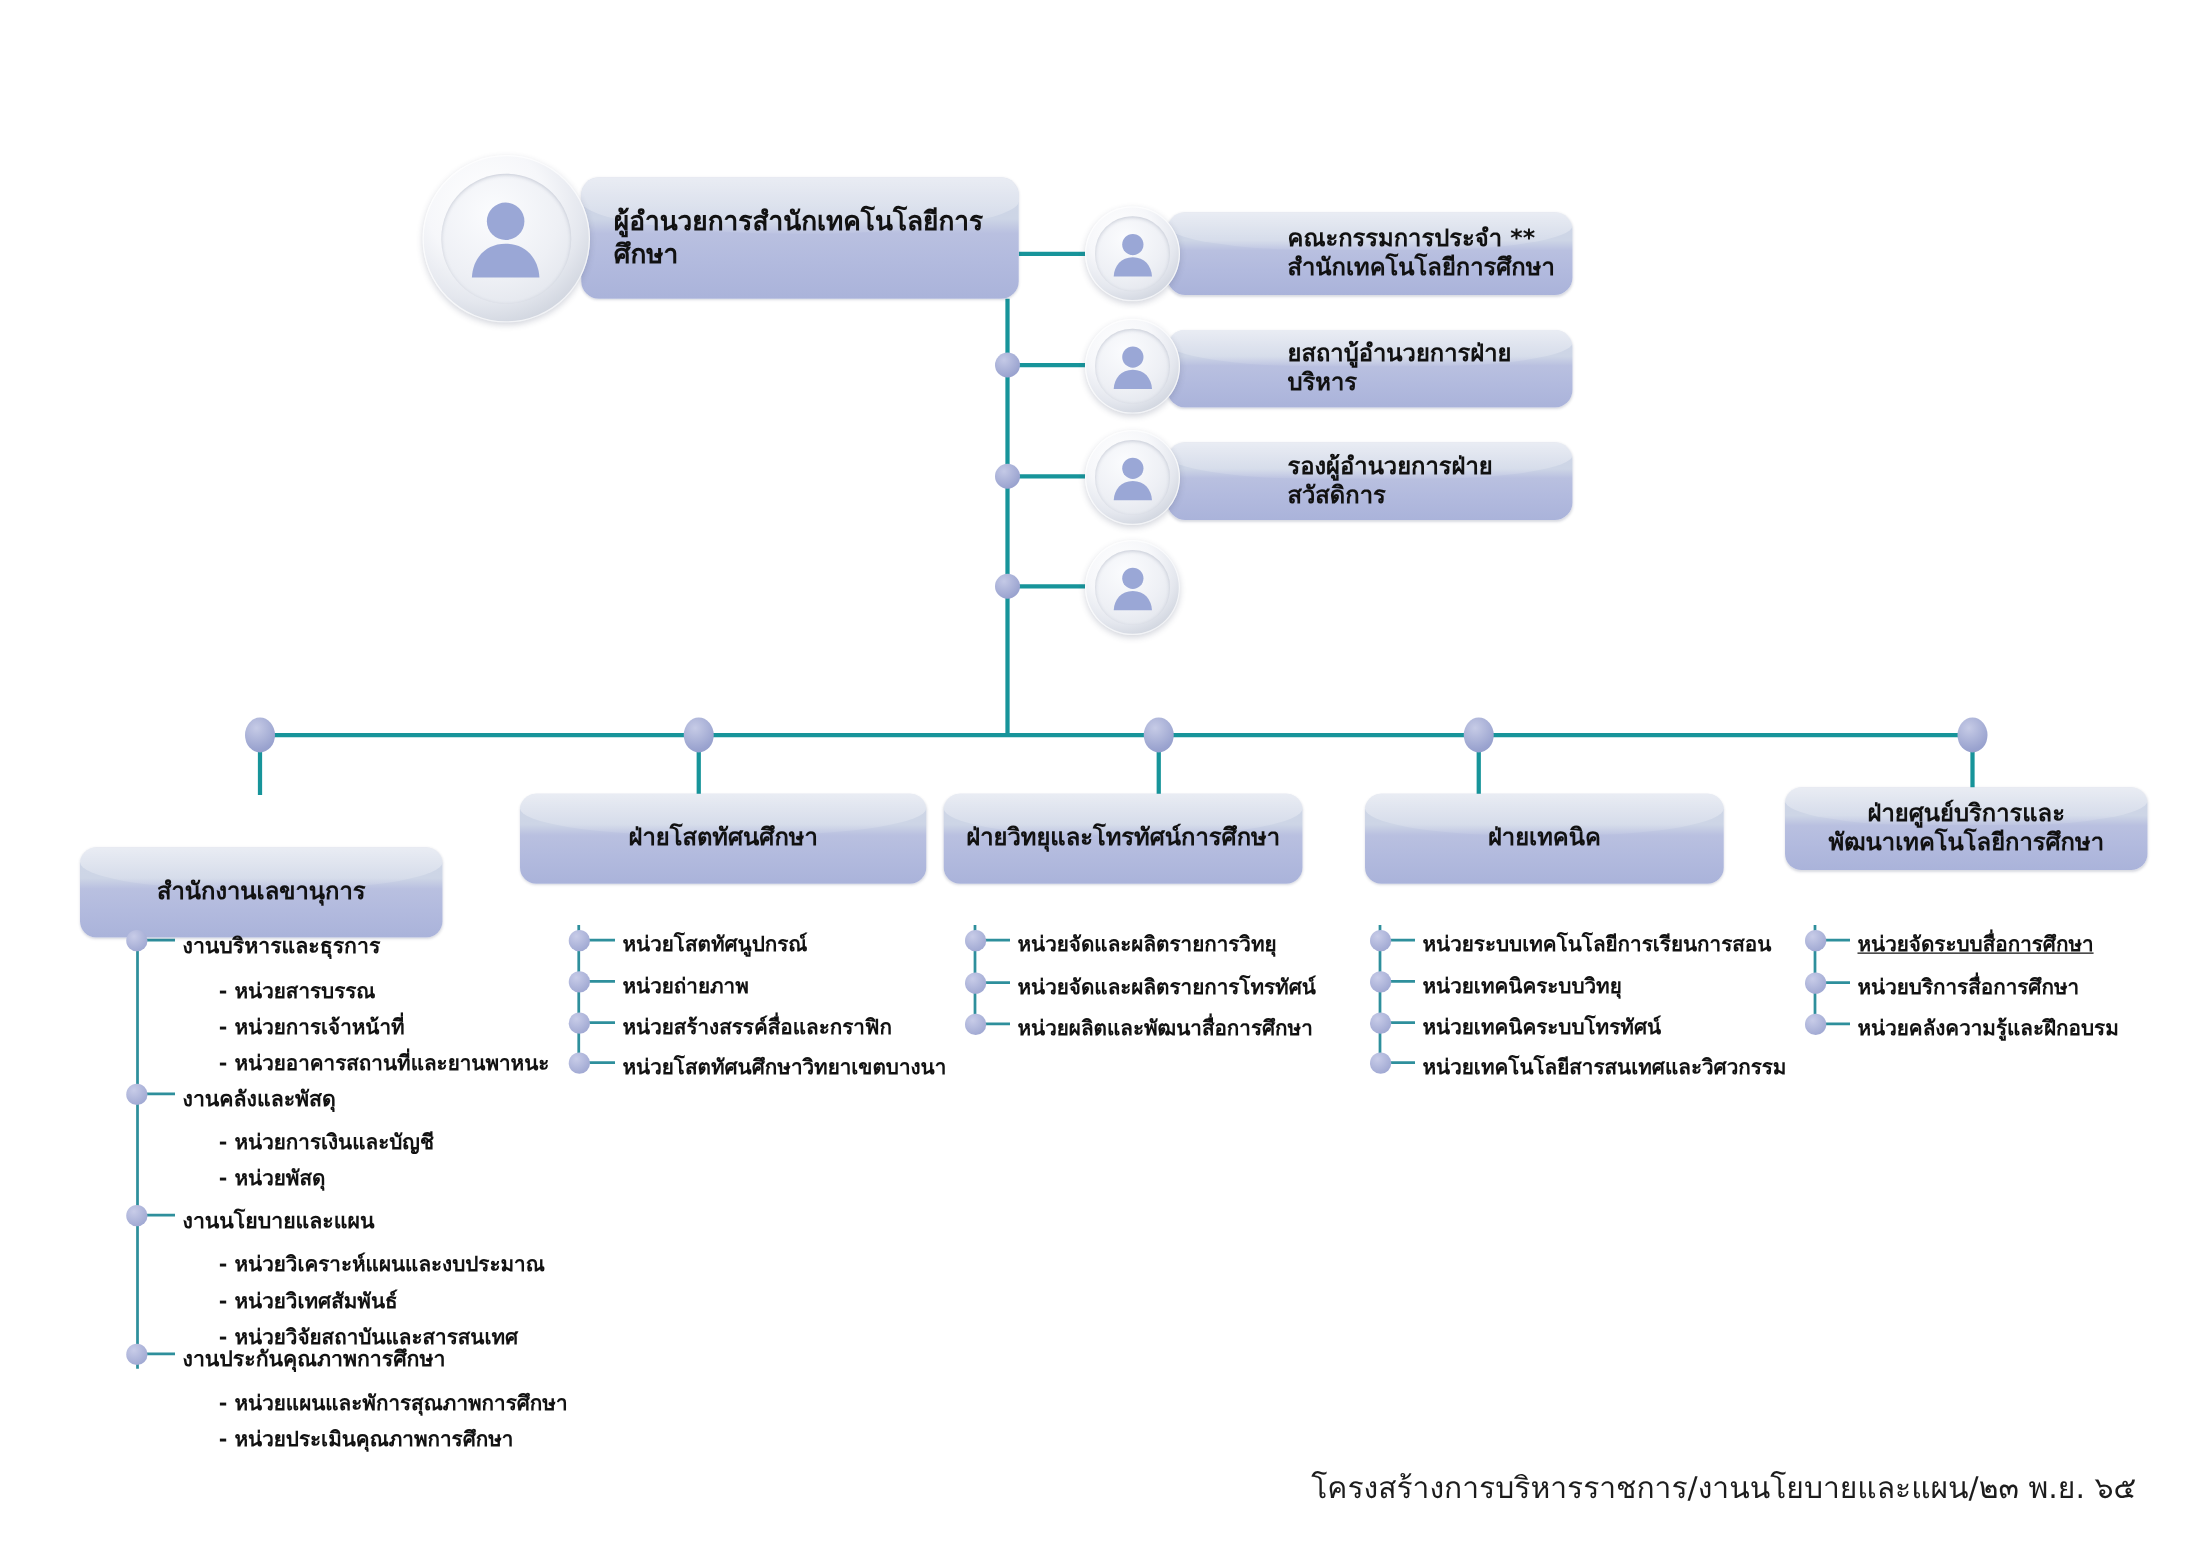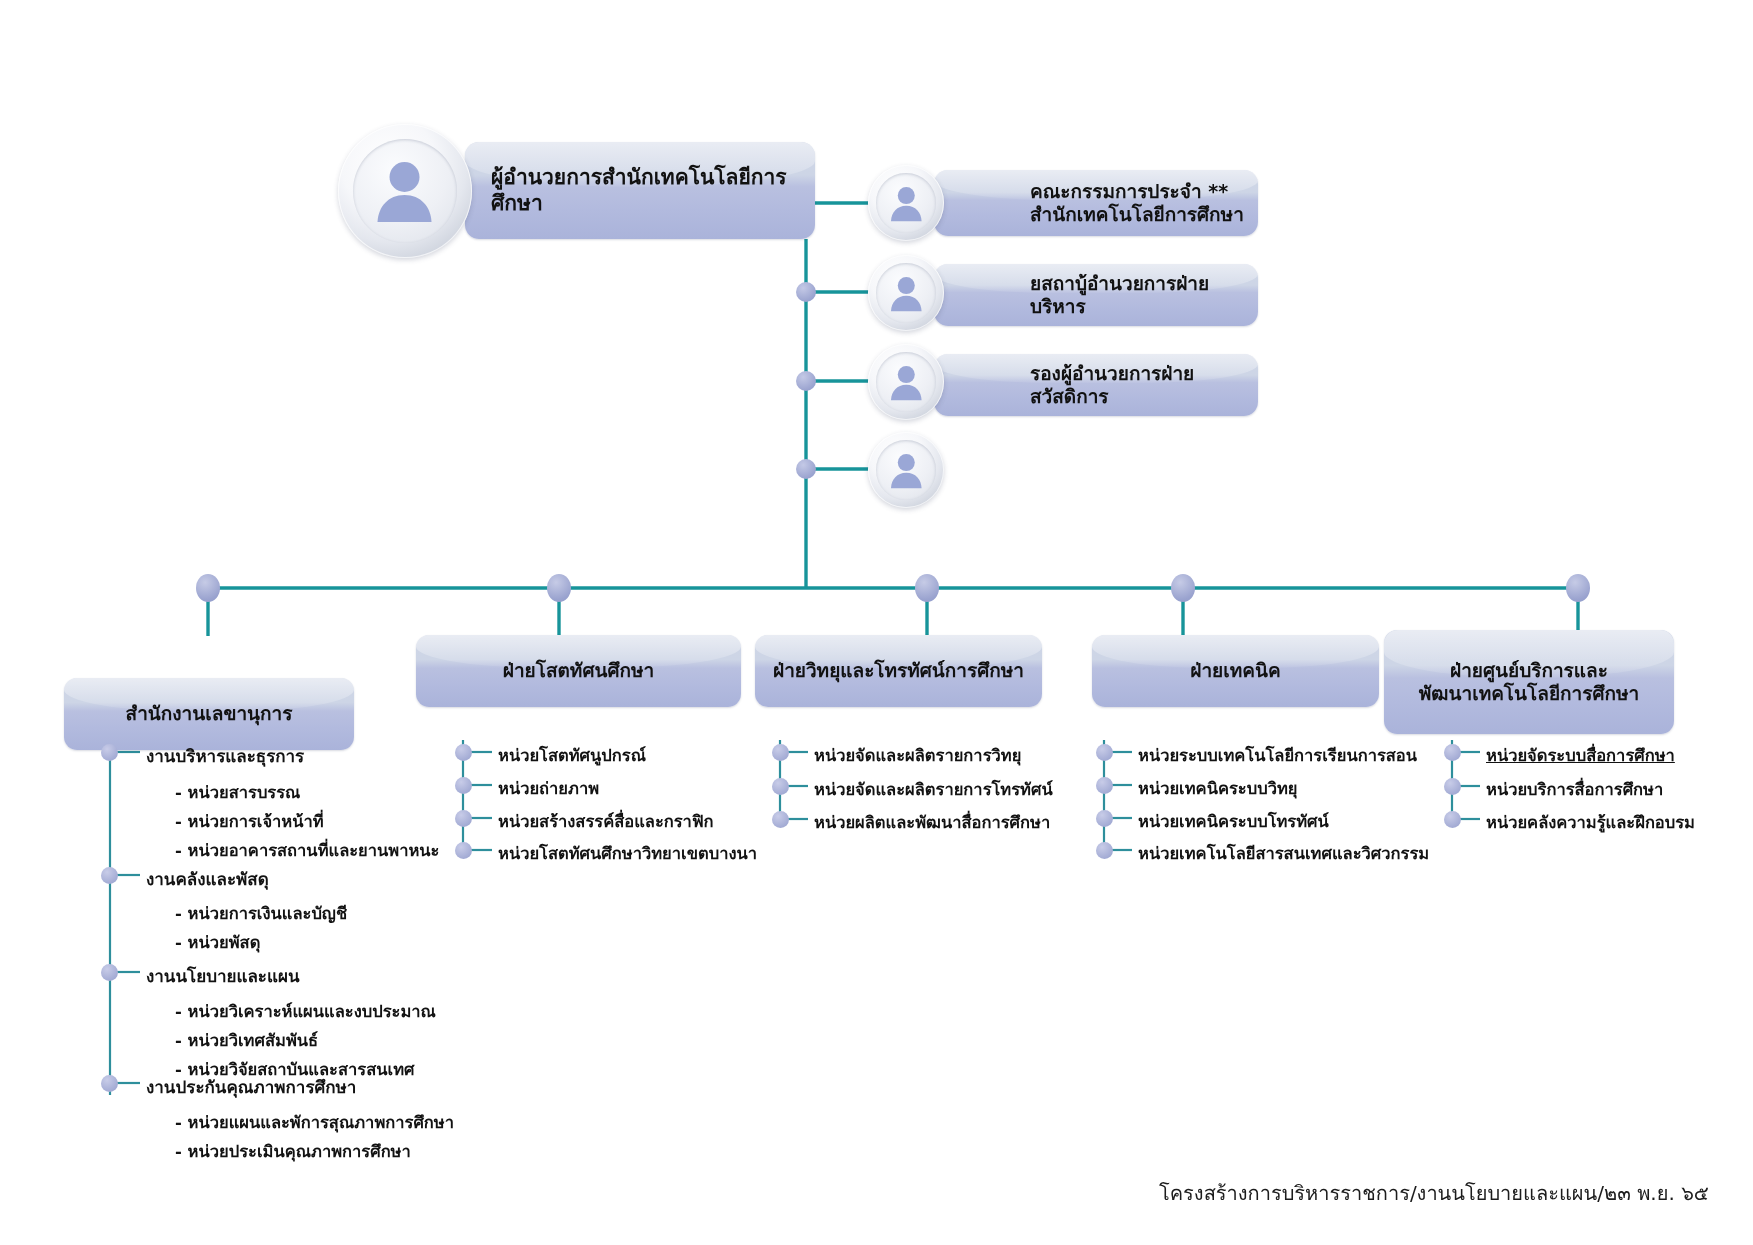--- a/index.html
+++ b/index.html
@@ -129,21 +129,21 @@
     font-size: 16.5px;
     font-weight: bold;
     color: #121212;
     white-space: nowrap;
   }
 
   
   #footer {
     position: absolute;
     right: 44px; bottom: 36px;
-    font-size: 20px;
+    font-size: 24px;
     color: #1c1c1c;
     white-space: nowrap;
   }
 </style>
 </head>
 <body>
 
 <div id="canvas">
 
   <svg id="wires" viewBox="0 0 1753 1245" xmlns="http://www.w3.org/2000/svg">
@@ -276,21 +276,21 @@
   </div>
   <div class="pill dept-box" style="left:416px; top:635px; width:325px;">
     <span class="txt">ฝ่ายโสตทัศนศึกษา</span>
   </div>
   <div class="pill dept-box" style="left:755px; top:635px; width:287px;">
     <span class="txt">ฝ่ายวิทยุและโทรทัศน์การศึกษา</span>
   </div>
   <div class="pill dept-box" style="left:1092px; top:635px; width:287px;">
     <span class="txt">ฝ่ายเทคนิค</span>
   </div>
-  <div class="pill dept-box" style="left:1384px; top:630px; width:290px; height:104px;">
+  <div class="pill dept-box" style="left:1428px; top:630px; width:290px; height:66px;">
     <span class="txt">ฝ่ายศูนย์บริการและ
 พัฒนาเทคโนโลยีการศึกษา</span>
   </div>
 
   <div class="dot small" style="left:101px; top:744px;"></div>
   <div class="group-label" style="left:146px; top:742px;">งานบริหารและธุรการ</div>
   <div class="leaf-label" style="left:175px; top:779px;">- หน่วยสารบรรณ</div>
   <div class="leaf-label" style="left:175px; top:808px;">- หน่วยการเจ้าหน้าที่</div>
   <div class="leaf-label" style="left:175px; top:837px;">- หน่วยอาคารสถานที่และยานพาหนะ</div>
 

